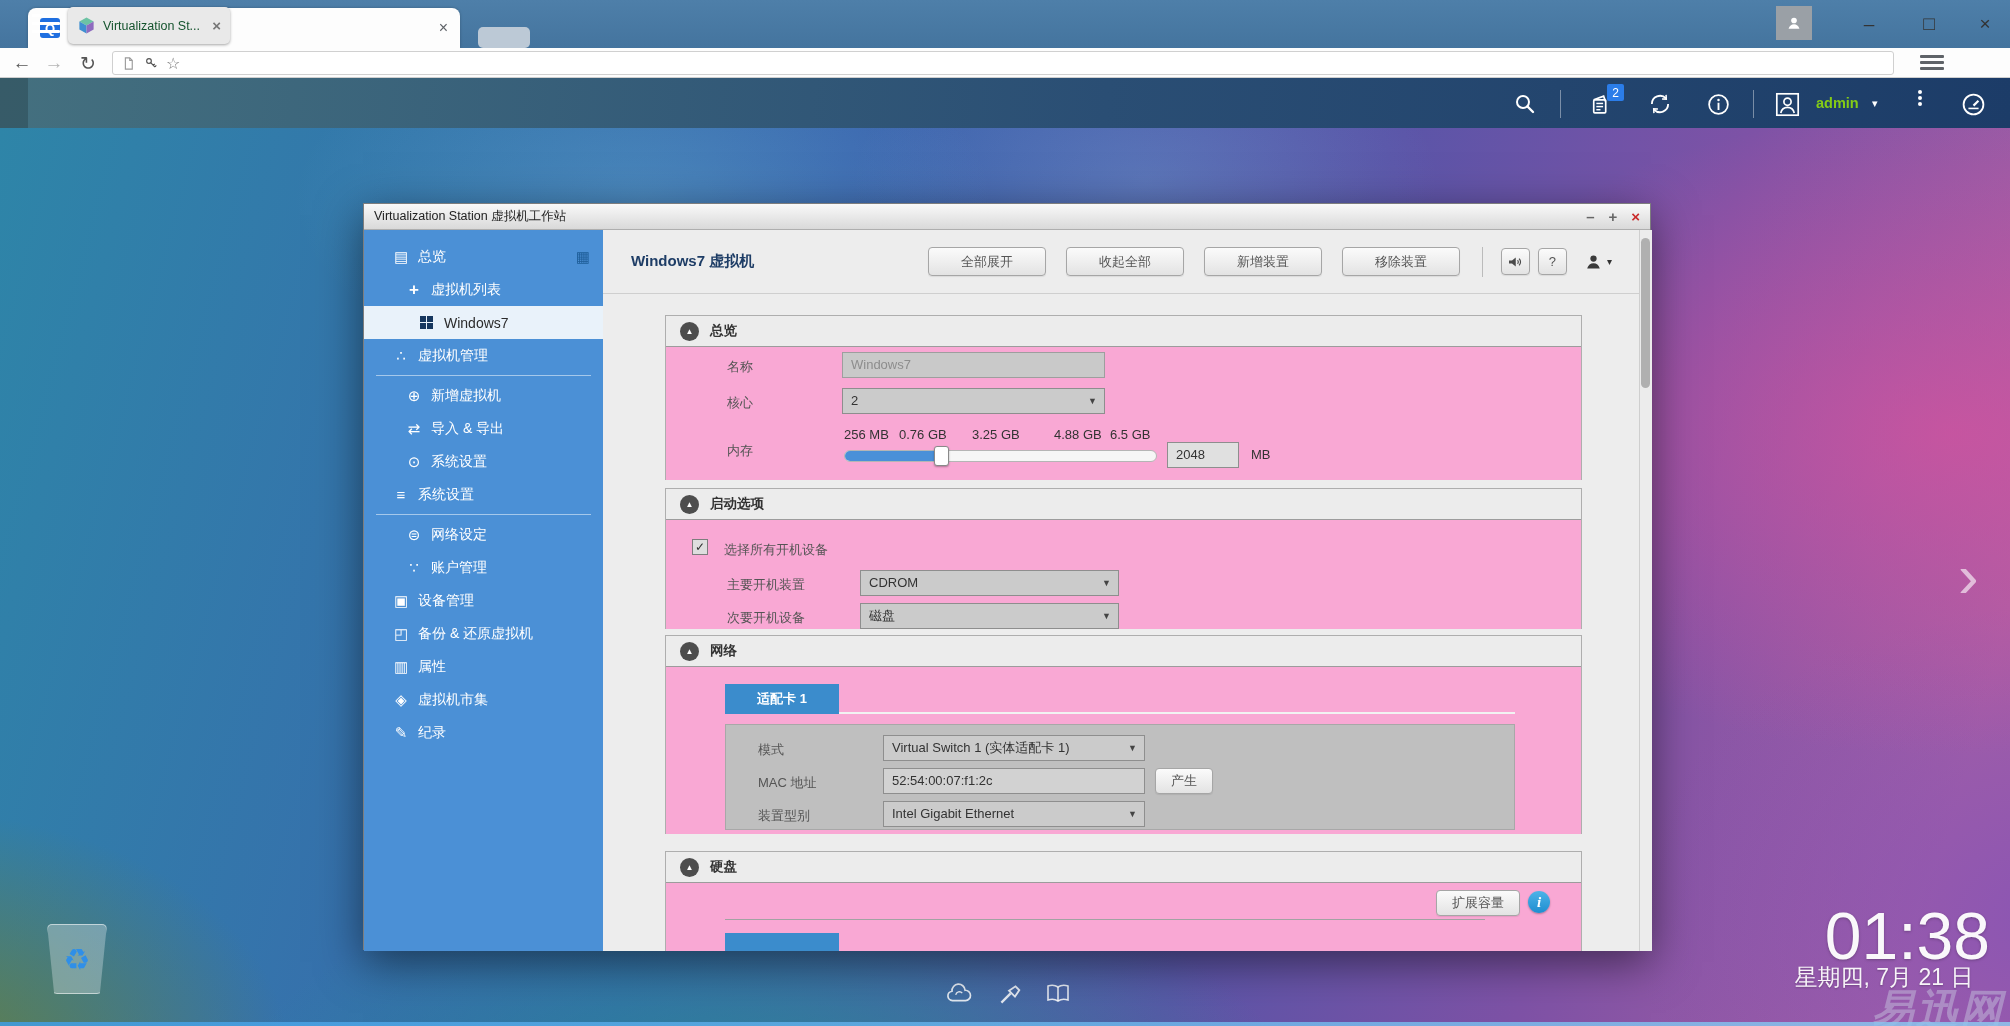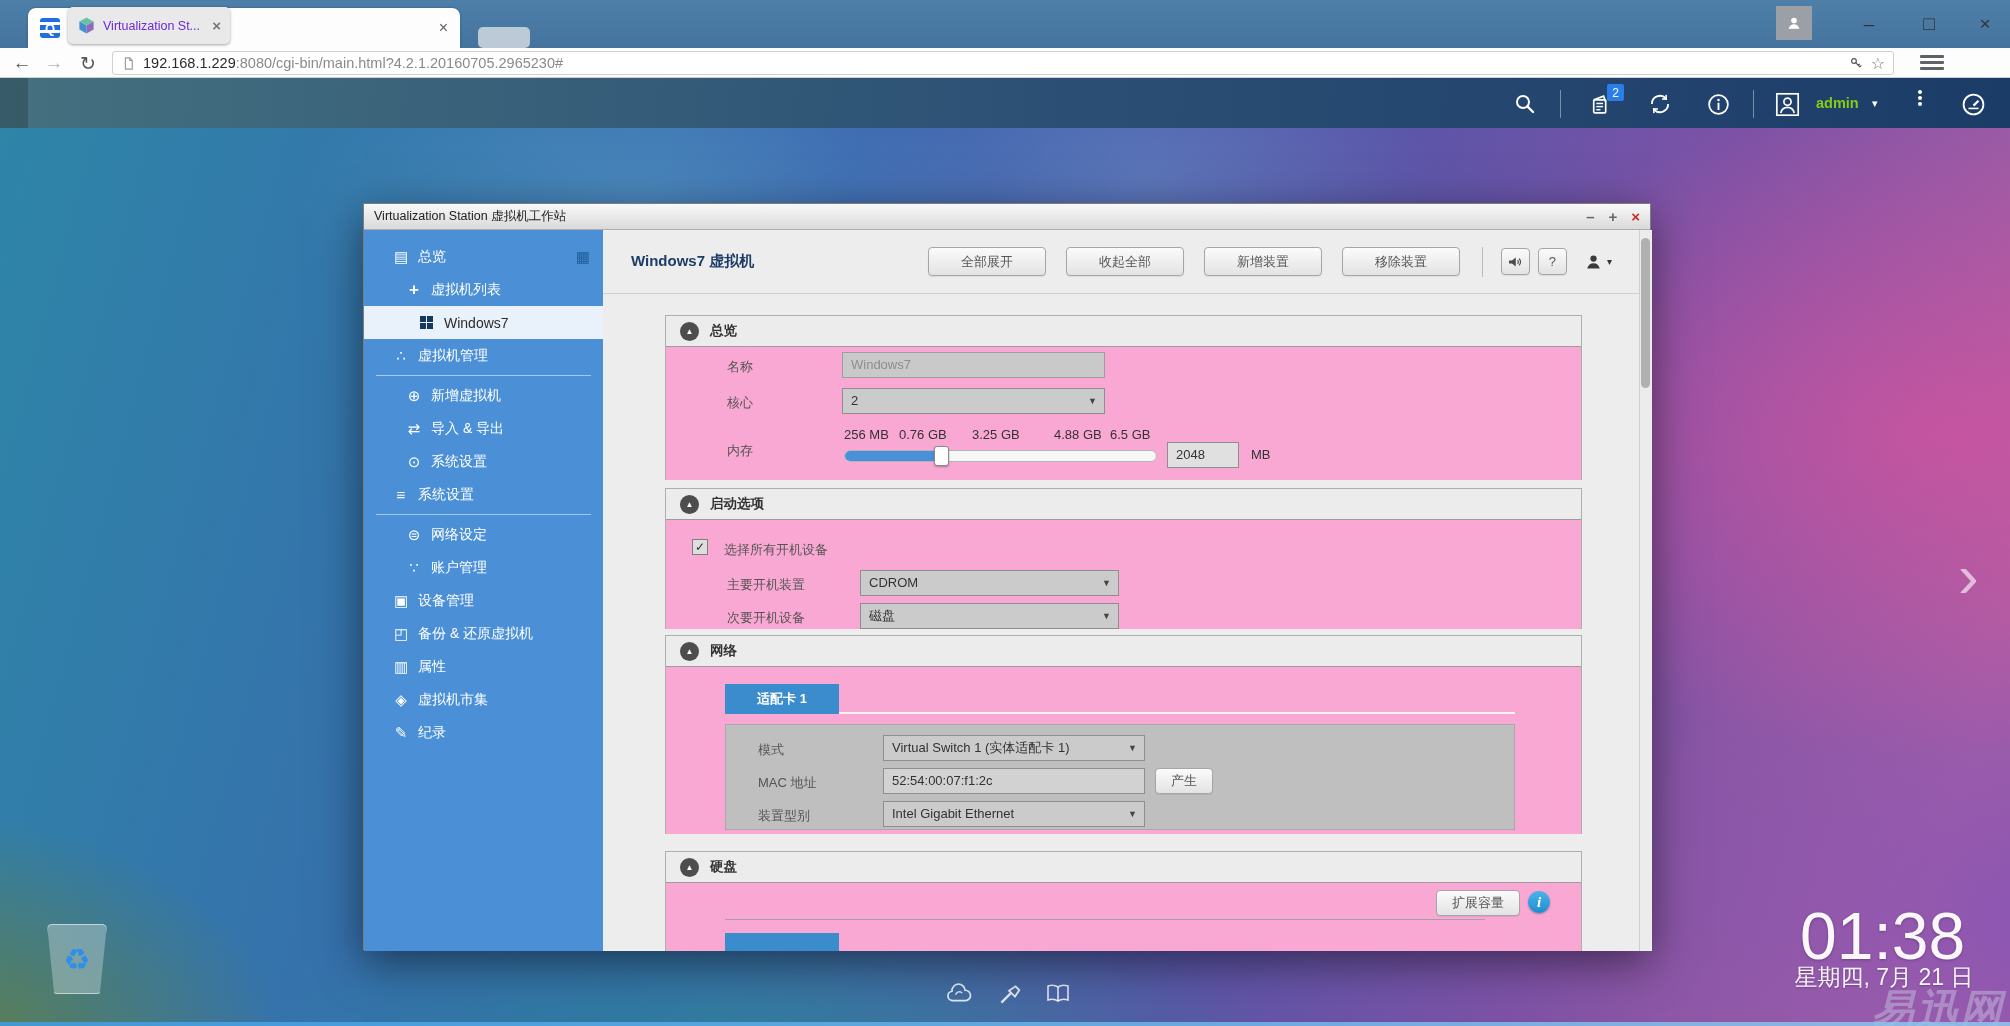--- a/index.html
+++ b/index.html
@@ -36,21 +36,21 @@
 
   
   .qtsbar { position:absolute; left:0; top:78px; width:2010px; height:50px;
     background:linear-gradient(95deg,#44707f 0%,#2a4e74 55%,#1c3c68 100%); }
   .qts-corner { position:absolute; left:0; top:0; width:28px; height:50px; background:rgba(0,0,0,.18); }
   .qts-hamb { position:absolute; left:32px; top:14px; width:28px; display:flex; flex-direction:column; gap:5px; }
   .qts-hamb i { height:3px; background:#fff; border-radius:1px; }
   .apptab { position:absolute; left:68px; top:7px; width:162px; height:37px; background:#e9e9e9;
     border-radius:5px; display:flex; align-items:center; padding:0 9px; gap:7px;
     box-shadow:0 1px 3px rgba(0,0,0,.35); }
-  .apptab-label { flex:1; font-size:12.5px; color:#6d28d9; white-space:nowrap; overflow:hidden; }
+  .apptab-label { flex:1; font-size:12.5px; color:#14532d; white-space:nowrap; overflow:hidden; }
   .apptab-close { color:#777; font-size:15px; font-weight:bold; }
   .qicon { position:absolute; top:89px; width:30px; height:30px; display:flex; align-items:center;
     justify-content:center; }
   .qdivider { position:absolute; top:90px; width:1px; height:28px; background:rgba(255,255,255,.4); }
   .badge { position:absolute; left:1607px; top:84px; min-width:17px; height:17px; background:#2b7de9;
     color:#fff; font-size:12px; border-radius:2px; display:flex; align-items:center;
     justify-content:center; padding:0 3px; }
   .admin-label { position:absolute; left:1816px; top:95px; color:#84cc16; font-size:14.5px; font-weight:bold; }
   .admin-caret { position:absolute; left:1872px; top:97px; color:#fff; font-size:11px; }
   .kebab { position:absolute; left:1918px; top:90px; color:#fff; font-size:17px; letter-spacing:0;
@@ -65,21 +65,21 @@
       radial-gradient(900px 520px at 97% 34%, rgba(216,82,158,0.70), rgba(216,82,158,0) 62%),
       radial-gradient(700px 520px at 102% 88%, rgba(118,78,190,0.55), rgba(118,78,190,0) 60%),
       radial-gradient(640px 430px at -4% 104%, rgba(104,126,58,0.95), rgba(104,126,58,0) 58%),
       radial-gradient(900px 430px at 38% 110%, rgba(30,158,140,0.65), rgba(30,158,140,0) 60%),
       linear-gradient(105deg,#2e85a8 0%,#3a66ae 38%,#5a55a8 62%,#7e52a6 78%,#a55fa5 95%); }
   .bottom-strip { position:absolute; left:0; bottom:0; width:100%; height:4px;
     background:linear-gradient(to right,#3f9de4,#8fc6ee); opacity:.85; z-index:6; }
   .next-chevron { position:absolute; left:1958px; top:540px; color:rgba(255,255,255,.6);
     font-size:62px; z-index:2; }
   .desk-icons { position:absolute; left:944px; top:982px; display:flex; gap:22px; z-index:2; }
-  .clock-time { position:absolute; left:1800px; top:898px; width:190px; text-align:left;
+  .clock-time { position:absolute; left:1800px; top:898px; width:190px; text-align:right;
     font-size:66px; color:rgba(255,255,255,.96); text-shadow:0 1px 3px rgba(0,0,0,.25); z-index:2; }
   .clock-date { position:absolute; left:1778px; top:962px; width:212px; text-align:center;
     font-size:23px; color:rgba(255,255,255,.94); text-shadow:0 1px 2px rgba(0,0,0,.25); z-index:2; }
   .watermark { position:absolute; left:1872px; top:982px; font-size:42px; font-weight:bold;
     font-style:italic; color:rgba(205,212,228,.42); letter-spacing:2px; z-index:2; }
   .bin { position:absolute; left:47px; top:924px; width:60px; height:70px; z-index:2;
     background:rgba(235,243,247,.32); border:1px solid rgba(255,255,255,.55);
     border-radius:5px 5px 10px 10px; clip-path:polygon(0 0,100% 0,88% 100%,12% 100%);
     display:flex; align-items:center; justify-content:center; }
   .bin span { color:#2f8fe8; font-size:30px; }
@@ -199,21 +199,20 @@
 
   <div class="toolbar">
     <span class="navico" style="left:8px">←</span>
     <span class="navico" style="left:40px;color:#b5b5b5">→</span>
     <span class="navico" style="left:74px">↻</span>
     <div class="addrbar">
       <svg width="15" height="15" viewBox="0 0 24 24" fill="none" stroke="#9a9a9a" stroke-width="1.8">
           <path d="M7 3h7l4 4v14H7z"></path>
           <path d="M14 3v4h4"></path>
         </svg>
-      <span class="url"><span class="host">192.168.1.229</span><span class="rest">:8080/cgi-bin/main.html?4.2.1.20160705.2965230#</span></span>
       <svg width="16" height="16" viewBox="0 0 24 24" fill="none" stroke="#555" stroke-width="1.8">
           <circle cx="9" cy="9" r="3.5"></circle>
           <path d="M11.5 11.5 L18 18 M15.5 15.5l2.2-2.2 M17.8 17.8l2.2-2.2"></path>
         </svg>
       <span style="color:#777;font-size:16px">☆</span>
     </div>
     <span class="hamb">
         <i></i>
         <i></i>
         <i></i>

